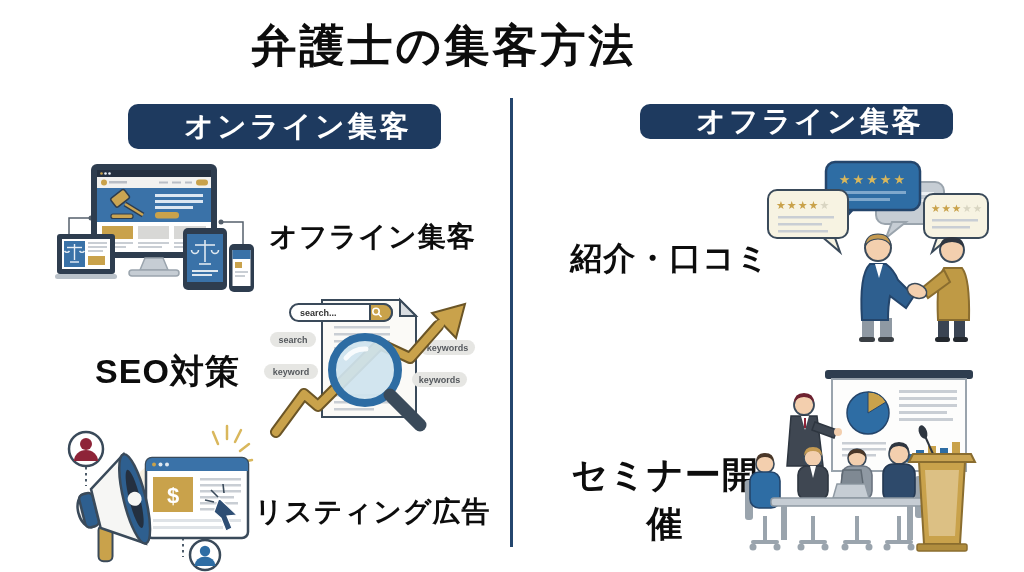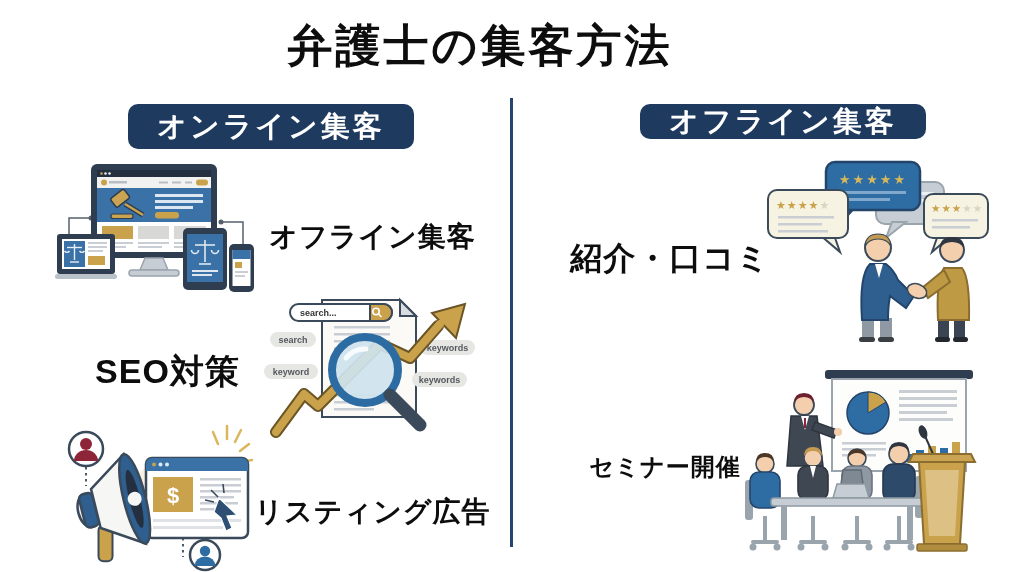--- a/index.html
+++ b/index.html
@@ -5,36 +5,36 @@
   html,body{margin:0;padding:0;}
   body{
     width:1024px;height:572px;position:relative;overflow:hidden;
     background:#ffffff;
     font-family:"Liberation Sans", sans-serif;
     color:#111;
   }
   .abs{position:absolute;}
   .title{
     left:0;top:16px;width:888px;text-align:center;
-    font-size:45px;font-weight:900;letter-spacing:3px;color:#0d0d0d;padding-left:36px;
+    font-size:45px;font-weight:900;letter-spacing:3px;color:#0d0d0d;
   }
   .badge{
     background:#1e3a5f;color:#ffffff;font-weight:800;font-size:29px;
     letter-spacing:3px;border-radius:10px;
-    display:flex;align-items:center;justify-content:center;
+    display:flex;align-items:center;justify-content:center;padding-left:27px;
   }
   .badge-online{left:128px;top:104px;width:286px;height:45px;}
   .badge-offline{left:640px;top:104px;width:286px;height:35px;}
   .divider{left:510px;top:98px;width:3px;height:449px;background:#24466e;}
   .label{font-weight:800;color:#0d0d0d;text-align:center;letter-spacing:1px;}
   .label-homepage{left:250px;top:218px;width:245px;font-size:28px;}
   .label-seo{left:85px;top:349px;width:165px;font-size:34px;}
   .label-listing{left:250px;top:473px;width:245px;font-size:28px;margin-top:20px;}
   .label-referral{left:565px;top:237px;width:210px;font-size:32px;}
-  .label-seminar{left:560px;top:451px;width:210px;font-size:24px;}
+  .label-seminar{left:560px;top:451px;width:210px;font-size:36px;}
   .illus{display:block;}
   .illus-devices{left:55px;top:162px;width:200px;height:142px;}
   .illus-seo{left:262px;top:282px;width:215px;height:165px;}
   .illus-megaphone{left:53px;top:420px;width:205px;height:152px;}
   .illus-handshake{left:766px;top:160px;width:225px;height:185px;}
   .illus-seminar{left:737px;top:358px;width:255px;height:212px;}
   svg text{font-family:"Liberation Sans", sans-serif;}
 </style>
 </head>
 <body>

